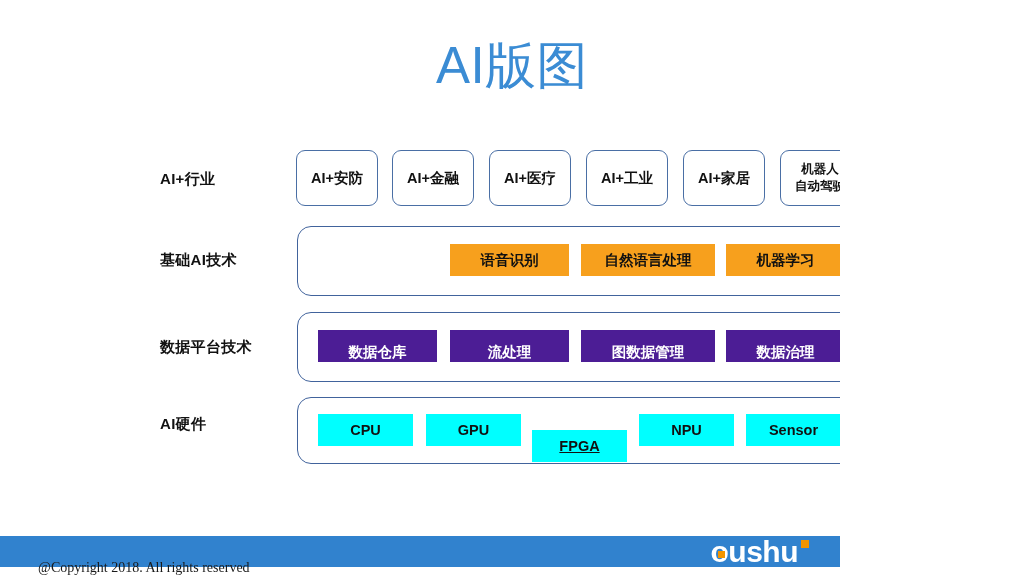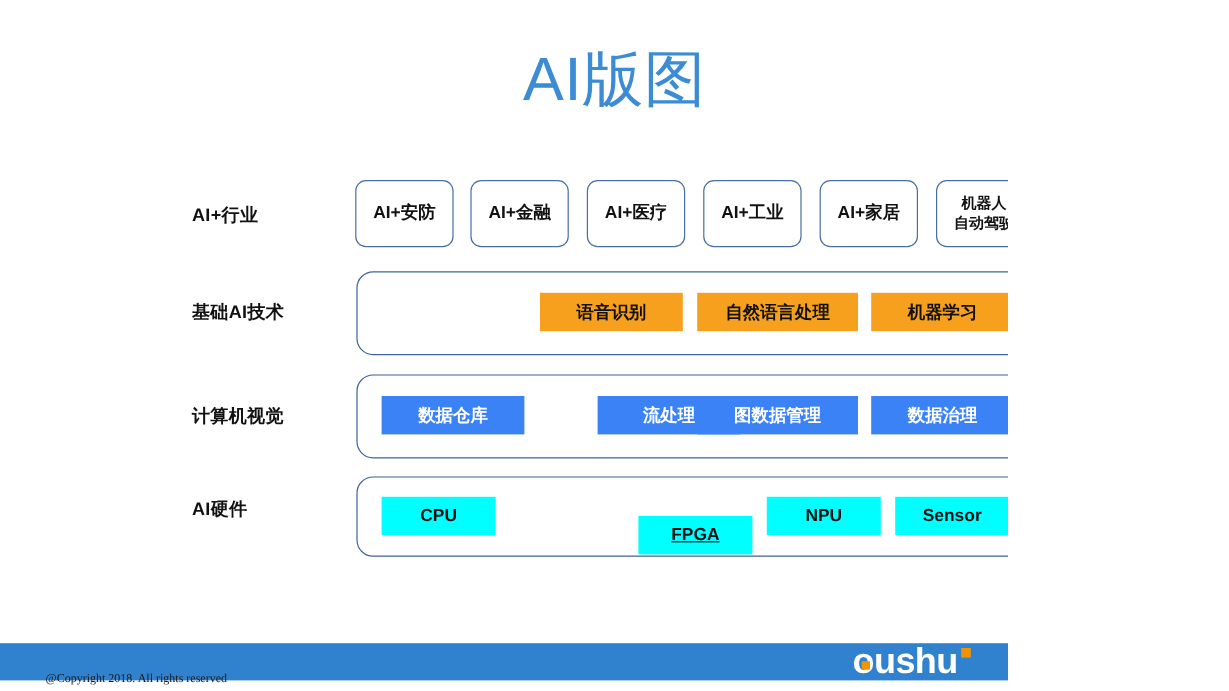--- a/index.html
+++ b/index.html
@@ -86,41 +86,41 @@
     display: flex;
     align-items: center;
     justify-content: center;
     text-align: center;
     font-size: 14.5px;
     font-weight: bold;
     box-sizing: border-box;
     white-space: nowrap;
   }
   .chip.orange { background: #f7a01d; color: #111111; }
-  .chip.red    { background: #3b82f6; color: #ffffff; }
+  .chip.red    { background: #4c1d95; color: #ffffff; align-items: flex-end; }
   .chip.cyan   { background: #00ffff; color: #111111; }
 
   #row-aitech   { top: 226px; height: 70px; }
   #row-aitech .row-label { top: 251px; }
 
   
   #footer-bar {
     position: absolute;
     left: 0;
     top: 536px;
     width: 1024px;
     height: 31px;
     background: #3182ce;
   }
   #copyright {
     position: absolute;
     left: 38px;
     top: 560px;
     font-family: "Liberation Serif", "DejaVu Serif", serif;
-    font-size: 10px;
+    font-size: 14px;
     color: #1a1a1a;
     white-space: nowrap;
   }
   #logo {
     position: absolute;
     right: 42px;
     top: 538px;
     height: 28px;
     display: flex;
     align-items: center;
@@ -192,43 +192,46 @@
     </div>
     <div class="chip orange" style="left:283px; top:17px; width:134px; height:32px;">
       <span>自然语言处理</span>
     </div>
     <div class="chip orange" style="left:428px; top:17px; width:119px; height:32px;">
       <span>机器学习</span>
     </div>
   </div>
 
   <div class="row" style="top:0;height:0;">
-    <div class="row-label" style="top:338px;">计算机视觉</div>
+    <div class="row-label" style="top:338px;">数据平台技术</div>
   </div>
   <div class="container-row" style="top:312px;height:70px;">
     <div class="chip red" style="left:20px;  top:17px; width:119px; height:32px;">
       <span>数据仓库</span>
     </div>
-    <div class="chip red" style="left:152px; top:17px; width:119px; height:32px;margin-left:48px;">
+    <div class="chip red" style="left:152px; top:17px; width:119px; height:32px;">
       <span>流处理</span>
     </div>
     <div class="chip red" style="left:283px; top:17px; width:134px; height:32px;">
       <span>图数据管理</span>
     </div>
     <div class="chip red" style="left:428px; top:17px; width:119px; height:32px;">
       <span>数据治理</span>
     </div>
   </div>
 
   <div class="row" style="top:0;height:0;">
     <div class="row-label" style="top:415px;">AI硬件</div>
   </div>
   <div class="container-row" style="top:397px;height:67px;">
     <div class="chip cyan" style="left:20px;  top:16px; width:95px; height:32px;">
       <span>CPU</span>
+    </div>
+    <div class="chip cyan" style="left:128px; top:16px; width:95px; height:32px;">
+      <span>GPU</span>
     </div>
     <div class="chip cyan" style="left:234px; top:32px; width:95px; height:32px;text-decoration:underline;">
       <span>FPGA</span>
     </div>
     <div class="chip cyan" style="left:341px; top:16px; width:95px; height:32px;">
       <span>NPU</span>
     </div>
     <div class="chip cyan" style="left:448px; top:16px; width:95px; height:32px;">
       <span>Sensor</span>
     </div>

